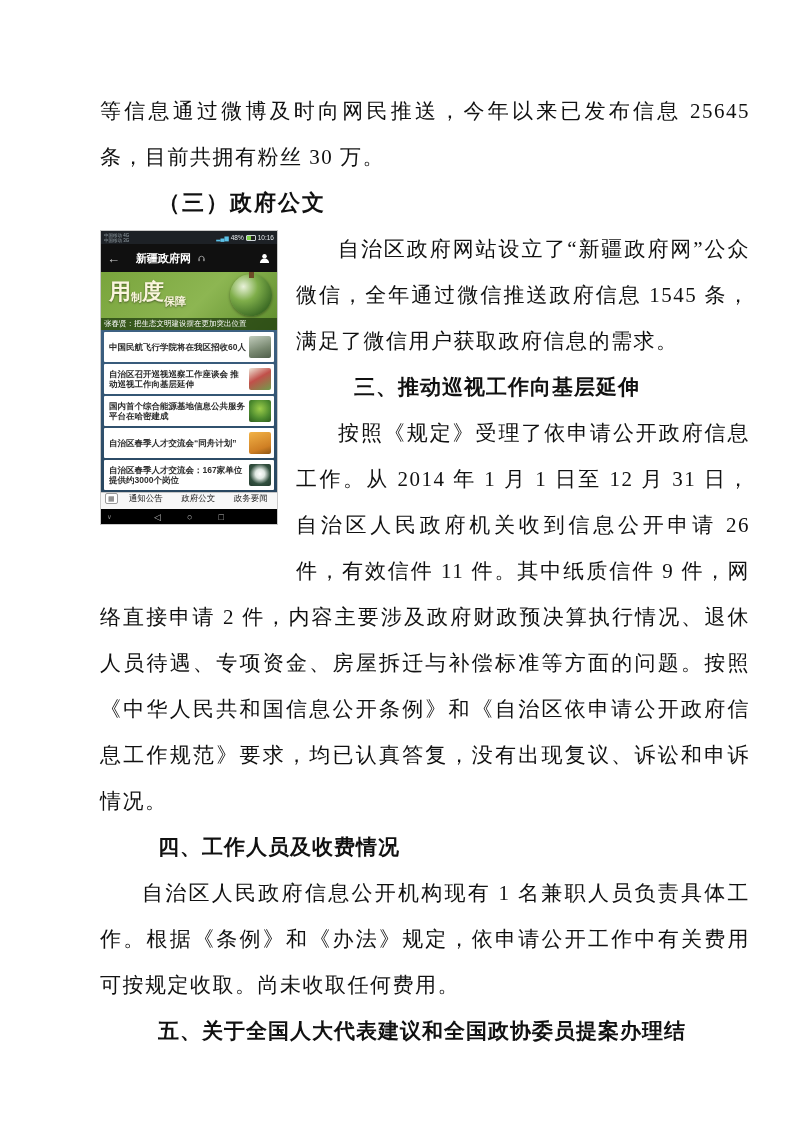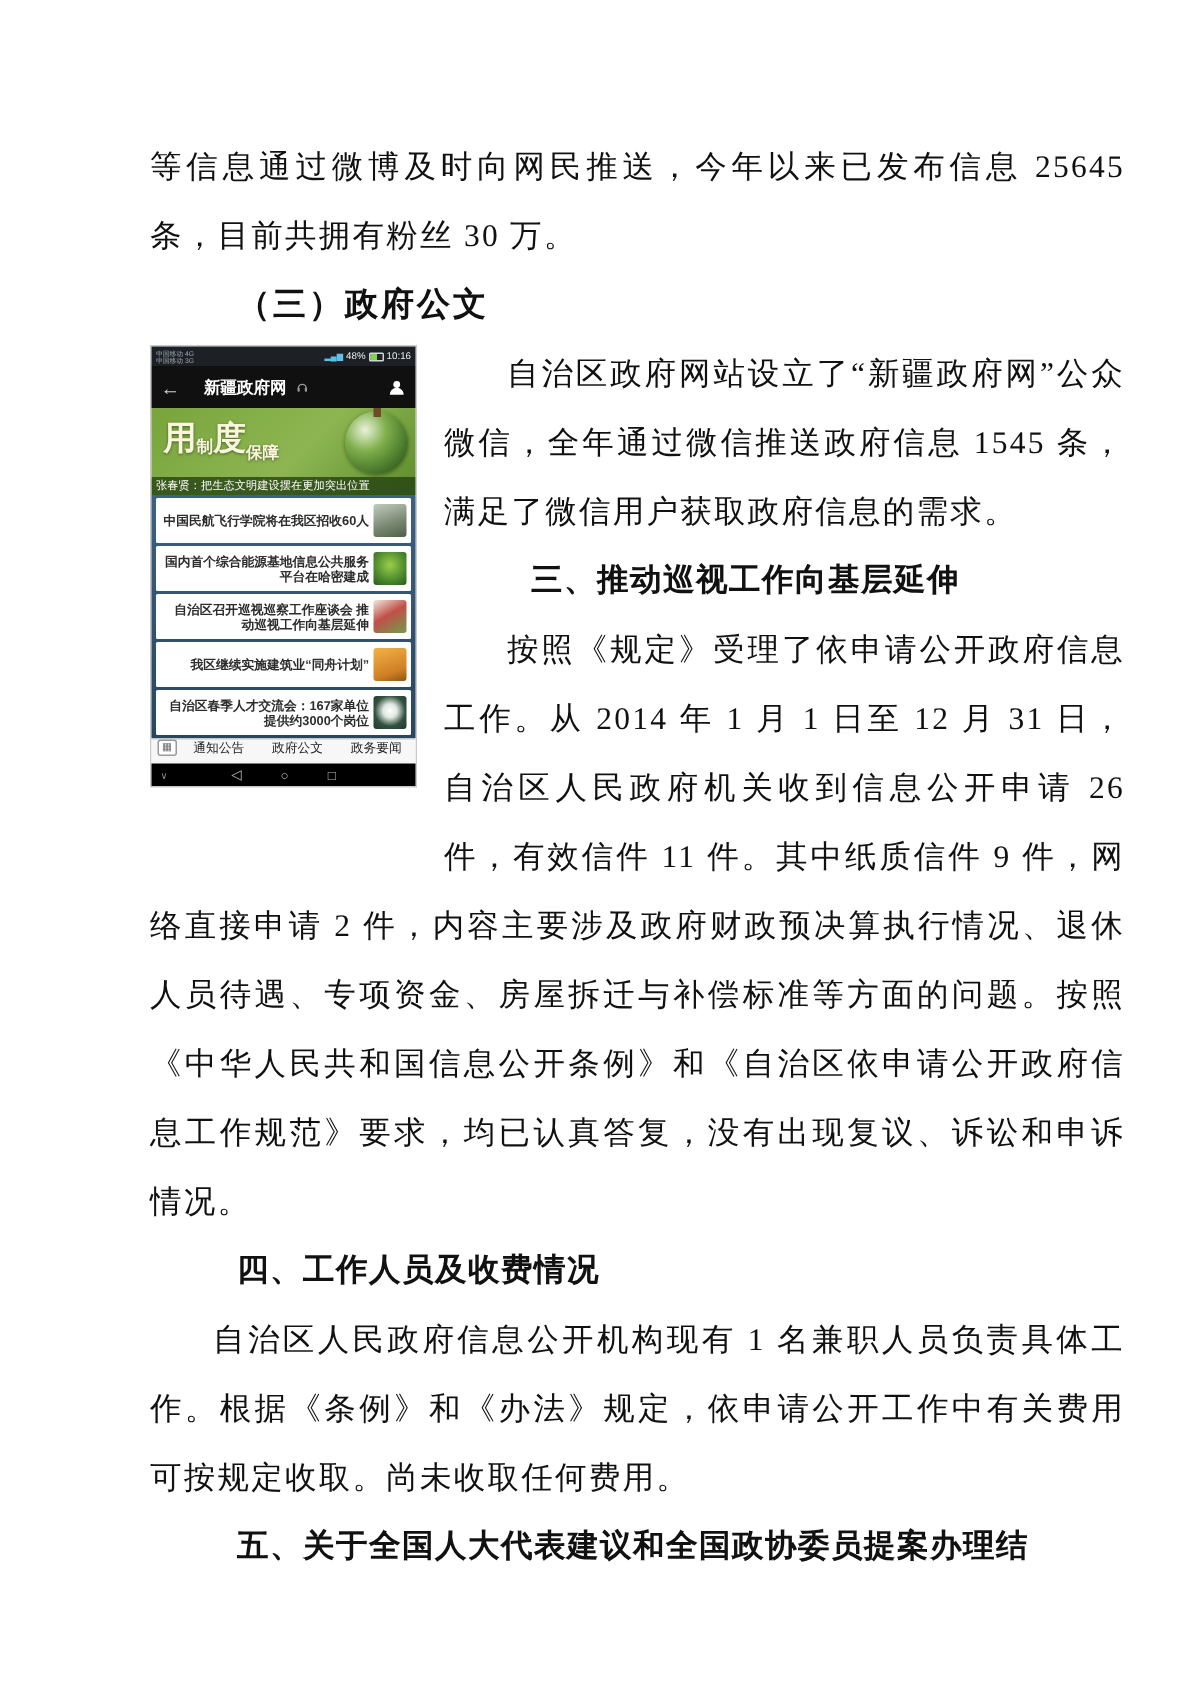--- a/index.html
+++ b/index.html
@@ -38,21 +38,21 @@
   .slogan{position:absolute;left:8px;top:5px;color:#faf5dd;font-weight:bold;text-shadow:0 1px 2px rgba(0,0,0,.45);white-space:nowrap;}
   .slg-big{font-size:22px;}
   .slg-small{font-size:11px;position:relative;top:2px;}
   .slg-small2{font-size:11px;position:relative;top:6px;}
   .globe{position:absolute;right:5px;top:2px;width:42px;height:42px;}
   .globe .sphere{width:42px;height:42px;border-radius:50%;background:radial-gradient(circle at 32% 30%,#e9f2da 0%,#7fae4a 35%,#2f5e1d 85%);box-shadow:0 1px 3px rgba(0,0,0,.4);}
   .globe .trunk{position:absolute;top:-5px;left:19px;width:5px;height:9px;background:#6d4b26;}
   .banner-caption{position:absolute;left:0;right:0;bottom:0;background:rgba(34,64,17,.78);color:#fff;font-size:7.5px;line-height:9.5px;padding:1px 3px 2px;}
 
   .p-list{flex:1;background:linear-gradient(180deg,#3d6183,#28465f);padding:2px 3px;display:flex;flex-direction:column;gap:2px;min-height:0;}
-  .news-item{background:#fff;border-radius:1px;display:flex;align-items:center;gap:3px;padding:2px 3px 2px 5px;flex:1;min-height:0;overflow:hidden;text-align:right;}
+  .news-item{background:#fff;border-radius:1px;display:flex;align-items:center;gap:3px;padding:2px 3px 2px 5px;flex:1;min-height:0;overflow:hidden;}
   .news-item .nt{flex:1;font-size:8.5px;line-height:10.5px;font-weight:bold;color:#2d2d2d;overflow:hidden;}
   .thumb{width:22px;height:22px;border-radius:2px;flex:none;}
   .thumb-0{background:linear-gradient(160deg,#c2cdbd 0%,#77876f 60%,#4f5e4a 100%);}
   .thumb-1{background:linear-gradient(150deg,#efe9da 0%,#c1504a 45%,#6f9d4b 100%);}
   .thumb-2{background:radial-gradient(circle at 50% 40%,#9ccd4a 0%,#4c8a2e 60%,#2c5a1c 100%);}
   .thumb-3{background:linear-gradient(160deg,#f2b347 0%,#cf7f24 70%,#8c5514 100%);}
   .thumb-4{background:radial-gradient(circle at 50% 45%,#ffffff 0%,#dfe8e2 28%,#32503f 62%,#233a2d 100%);}
 
   .p-tabbar{height:16px;flex:none;background:#f7f7f7;border-top:1px solid #c6c6c6;display:flex;align-items:flex-start;font-size:8.5px;color:#222;}
   .kbd-box{margin:0 2px 0 4px;border:1px solid #9a9a9a;border-radius:2px;font-size:7px;color:#666;line-height:9px;padding:0 2px;background:#fff;}
@@ -111,29 +111,29 @@
       </div>
       <div class="banner-caption">张春贤：把生态文明建设摆在更加突出位置</div>
     </div>
 
     <div class="p-list">
       <div class="news-item">
         <span class="nt">中国民航飞行学院将在我区招收60人</span>
         <span class="thumb thumb-0"></span>
       </div>
       <div class="news-item">
+        <span class="nt">自治区召开巡视巡察工作座谈会 推动巡视工作向基层延伸</span>
+        <span class="thumb thumb-1"></span>
+      </div>
+      <div class="news-item">
         <span class="nt">国内首个综合能源基地信息公共服务平台在哈密建成</span>
         <span class="thumb thumb-2"></span>
       </div>
       <div class="news-item">
-        <span class="nt">自治区召开巡视巡察工作座谈会 推动巡视工作向基层延伸</span>
-        <span class="thumb thumb-1"></span>
-      </div>
-      <div class="news-item">
-        <span class="nt">我区继续实施建筑业“同舟计划”</span>
+        <span class="nt">自治区春季人才交流会“同舟计划”</span>
         <span class="thumb thumb-3"></span>
       </div>
       <div class="news-item">
         <span class="nt">自治区春季人才交流会：167家单位提供约3000个岗位</span>
         <span class="thumb thumb-4"></span>
       </div>
     </div>
 
     <div class="p-tabbar">
       <span class="kbd-box">▦</span>

